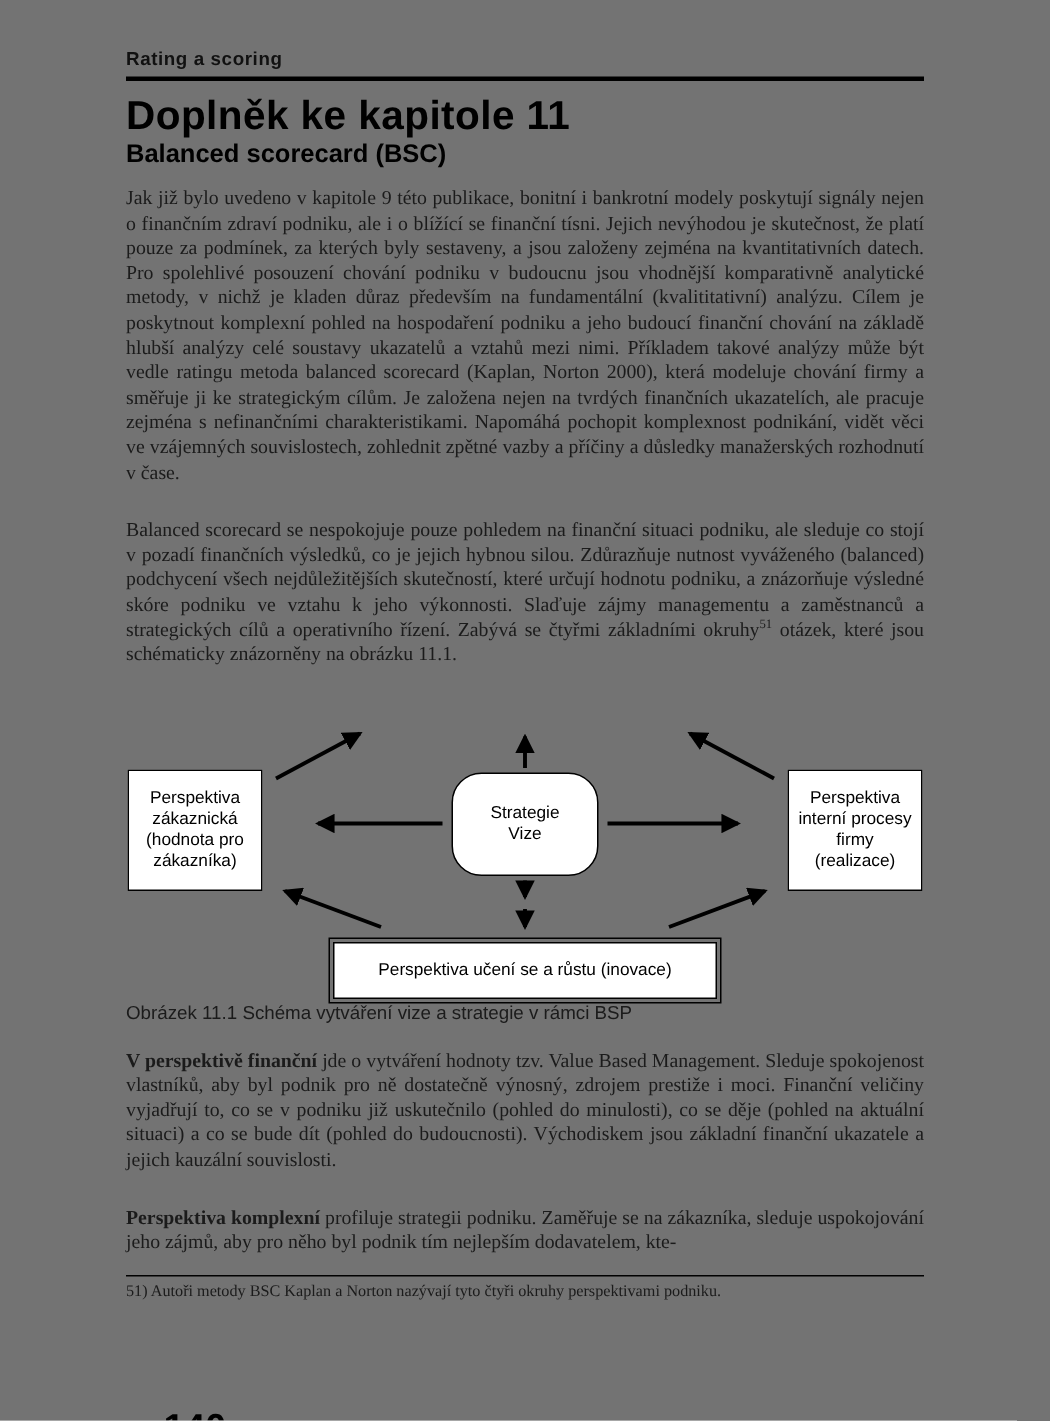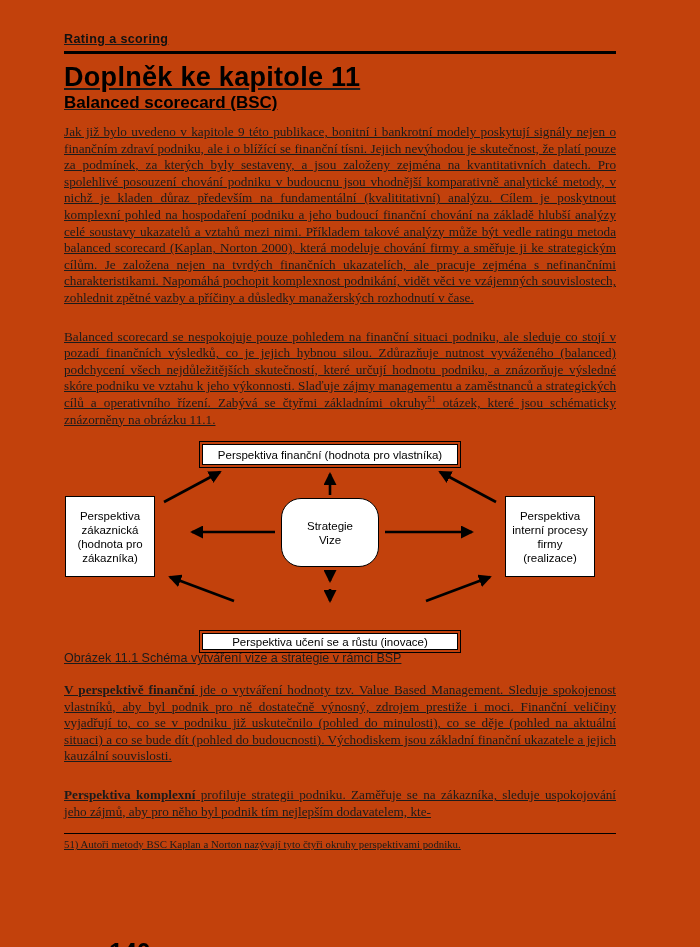--- a/index.html
+++ b/index.html
@@ -1,38 +1,38 @@
 <!DOCTYPE html>
 <html><head>
 <meta charset="utf-8">
 <style>
   * { margin:0; padding:0; box-sizing:border-box; }
   html, body { width:700px; height:947px; }
   body { background:#ffffff; font-family:"Liberation Serif", serif; color:#1b1b1b; }
-  .page { position:relative; width:700px; height:947px; padding:32px 84px 0 64px; overflow:hidden; background:#c2410c;text-decoration:underline; }
+  .page { position:relative; width:700px; height:947px; padding:32px 84px 0 84px; overflow:hidden; background:#737373; }
 
   .running-title { font-family:"Liberation Sans", sans-serif; font-weight:bold; font-size:12.5px; letter-spacing:.4px; color:#111; }
   .head-rule { height:3px; background:#000; margin-top:5px; }
 
   h1.chapter { font-family:"Liberation Sans", sans-serif; font-weight:bold; font-size:27px; letter-spacing:.3px; margin-top:8px; color:#000; }
   h2.section { font-family:"Liberation Sans", sans-serif; font-weight:bold; font-size:17px; margin-top:0; color:#000; }
 
   p.body { font-size:13.2px; line-height:16.6px; text-align:justify; margin-top:11px; }
   p.body.tight { margin-top:22px; }
   p.body b { font-weight:bold; }
   sup.fnref { font-size:8.5px; vertical-align:super; line-height:0; }
 
   .diagram { position:relative; width:532px; height:198px; margin-top:12px; }
   .arrows { position:absolute; left:0; top:0; }
   .dbox { position:absolute; display:flex; align-items:center; justify-content:center; text-align:center;
           font-family:"Liberation Sans", sans-serif; font-size:11.5px; line-height:14px;
           background:#fff; border:1.5px solid #000; white-space:pre-line; color:#000; }
   .double { outline:1.5px solid #000; outline-offset:2px; }
   .b-top    { left:138px; top:4px;   width:256px; height:21px; }
-  .b-bottom { left:138px; top:171px; width:256px; height:17px;margin-top:22px; }
+  .b-bottom { left:138px; top:171px; width:256px; height:38px; }
   .b-left   { left:1px;   top:56px;  width:90px;  height:81px; }
   .b-center { left:217px; top:58px;  width:98px;  height:69px;border-radius:20px; }
   .b-right  { left:441px; top:56px;  width:90px;  height:81px; }
 
   .caption { font-family:"Liberation Sans", sans-serif; font-size:12.5px; margin-top:13px; color:#1b1b1b; }
   p.after { margin-top:17px; }
 
   .fn-rule { height:1px; background:#000; margin-top:13px; }
   .footnote { font-size:10.8px; margin-top:4px; }
 
@@ -73,21 +73,20 @@
       <line x1="321" y1="92" x2="408" y2="92" stroke="#000" stroke-width="2.6" marker-end="url(#ah)"></line>
 
       <line x1="100" y1="62" x2="156" y2="32" stroke="#000" stroke-width="2.6" marker-end="url(#ah)"></line>
 
       <line x1="432" y1="62" x2="376" y2="32" stroke="#000" stroke-width="2.6" marker-end="url(#ah)"></line>
 
       <line x1="170" y1="161" x2="106" y2="137" stroke="#000" stroke-width="2.6" marker-end="url(#ah)"></line>
 
       <line x1="362" y1="161" x2="426" y2="137" stroke="#000" stroke-width="2.6" marker-end="url(#ah)"></line>
     </svg>
-    <div class="dbox double b-top">Perspektiva finanční (hodnota pro vlastníka)</div>
     <div class="dbox b-left">Perspektiva
 zákaznická
 (hodnota pro
 zákazníka)</div>
     <div class="dbox b-center">Strategie
 Vize</div>
     <div class="dbox b-right">Perspektiva
 interní procesy
 firmy
 (realizace)</div>

